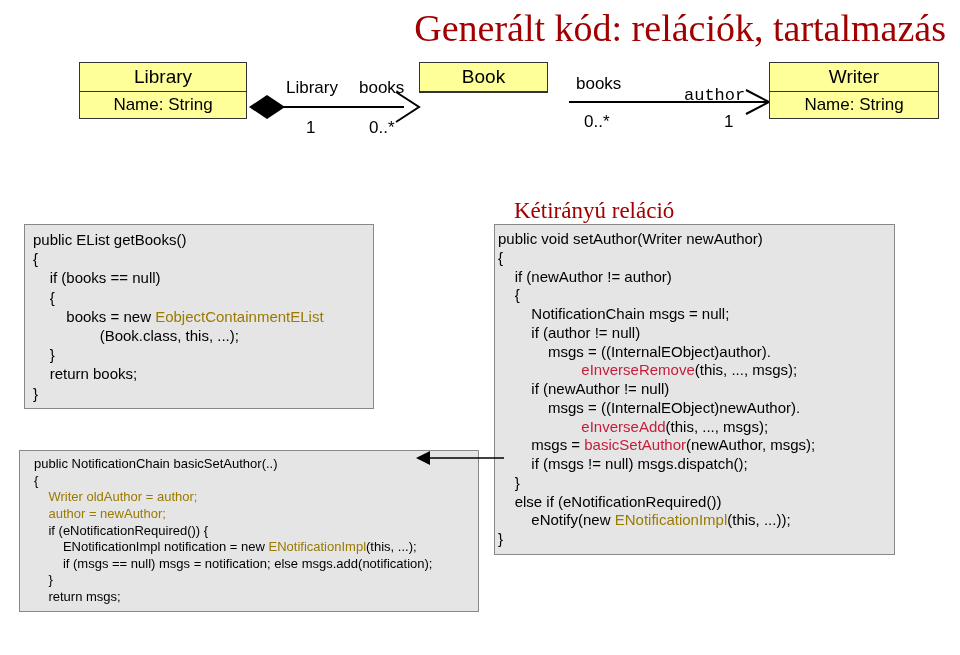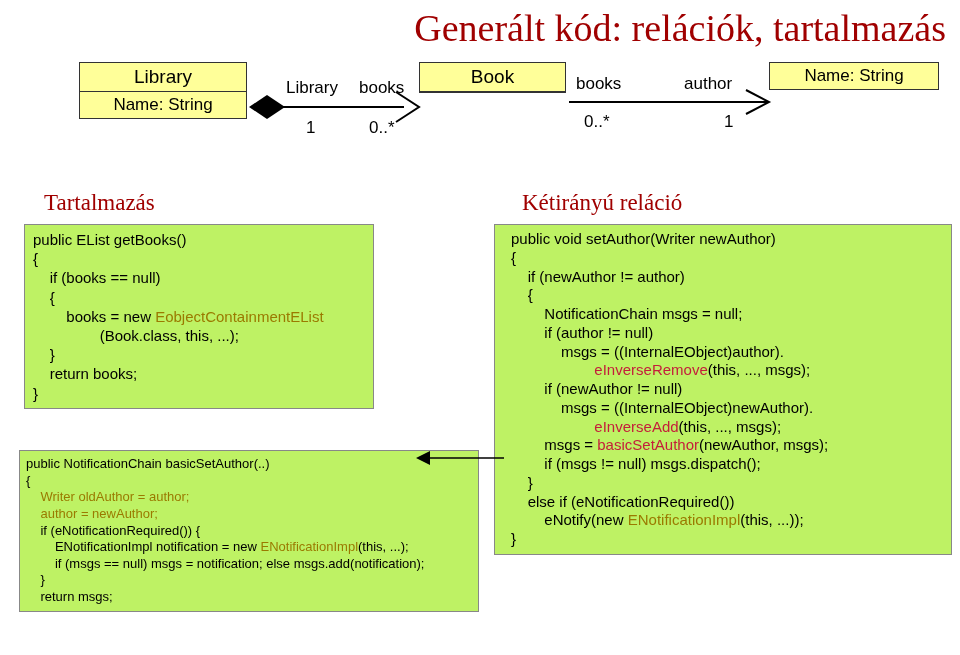--- a/index.html
+++ b/index.html
@@ -37,51 +37,51 @@
       border-bottom: 1.5px solid #333;
       font-size: 19px;
     }
     .uml-class .uml-attrs {
       padding: 3px 10px 3px 10px;
       font-size: 17px;
       text-align: center;
       white-space: pre;
     }
     .uml-library { left: 55px; top: 0; width: 168px; }
-    .uml-book    { left: 395px; top: 0; width: 147px; }
+    .uml-book    { left: 395px; top: 0; width: 129px; }
     .uml-writer  { left: 745px; top: 0; width: 170px; }
     .assoc-label {
       position: absolute;
       font-size: 17px;
     }
     
     .uml-svg { position: absolute; left:0; top:0; }
 
     
     .panels {
       position: relative;
       height: 470px;
     }
     .section-title {
       font-family: Georgia, "Times New Roman", serif;
       color: #a00000;
       font-size: 23px;
     }
     .code-block {
-      background: #bef264;
+      background: #e5e5e5;
       border: 1px solid #888;
       font-family: Arial, Helvetica, sans-serif;
       white-space: pre;
       line-height: 1.28;
     }
     .panel-left-title { position:absolute; left: 30px; top: 0; }
     .block1 { position:absolute; left: 10px; top: 34px;  width: 350px; font-size: 15px; padding: 5px 8px; }
-    .block2 { position:absolute; left: 5px;  top: 260px; width: 460px; font-size: 13px; padding: 5px 6px; }
-    .panel-right-title { position:absolute; left: 500px; top: 0; margin-left: 8px; }
-    .block3 { position:absolute; left: 480px; top: 34px; width: 458px; font-size: 15px; padding: 5px 16px; line-height:1.25; }
+    .block2 { position:absolute; left: 5px;  top: 260px; width: 460px; font-size: 13px; padding: 5px 14px; }
+    .panel-right-title { position:absolute; left: 500px; top: 8px; }
+    .block3 { position:absolute; left: 480px; top: 34px; width: 401px; font-size: 15px; padding: 5px 3px; line-height:1.25; }
     .kw-type { color: #9a7a00; }           
     .kw-mag  { color: #c41e3a; }           
     .arrow-line { position:absolute; }
   </style>
 </head>
 <body>
 
 <h1 class="page-title">Generált kód: relációk, tartalmazás</h1>
 
 <div class="uml-row">
@@ -99,37 +99,37 @@
   <div class="uml-class uml-library">
     <div class="uml-name">Library</div>
     <div class="uml-attrs">Name: String</div>
   </div>
 
   <div class="uml-class uml-book">
     <div class="uml-name">Book</div>
   </div>
 
   <div class="uml-class uml-writer">
+    <div class="uml-name">Writer</div>
     <div class="uml-attrs">Name: String</div>
   </div>
 
   <span class="assoc-label" style="left:262px; top:16px;">Library</span>
   <span class="assoc-label" style="left:282px; top:56px;">1</span>
   <span class="assoc-label" style="left:335px; top:16px;">books</span>
   <span class="assoc-label" style="left:345px; top:56px;">0..*</span>
 
   <span class="assoc-label" style="left:552px; top:12px;">books</span>
   <span class="assoc-label" style="left:560px; top:50px;">0..*</span>
-  <span class="assoc-label" style="left:660px; top:12px;">author</span>
+  <span class="assoc-label" style="left:660px; top:24px;font-family:Liberation Mono, monospace;">author</span>
   <span class="assoc-label" style="left:700px; top:50px;">1</span>
 </div>
 
 <div class="panels">
 
-  <div class="section-title panel-left-title">Tartalmazás</div>
 
   <div class="code-block block1"><span>public EList getBooks()</span>
 <span>{</span>
 <span>    if (books == null)</span>
 <span>    {</span>
 <span>        books = new </span><span class="kw-type">EobjectContainmentEList</span>
 <span>                (Book.class, this, ...);</span>
 <span>    }</span>
 <span>    return books;</span>
 <span>}</span></div>

